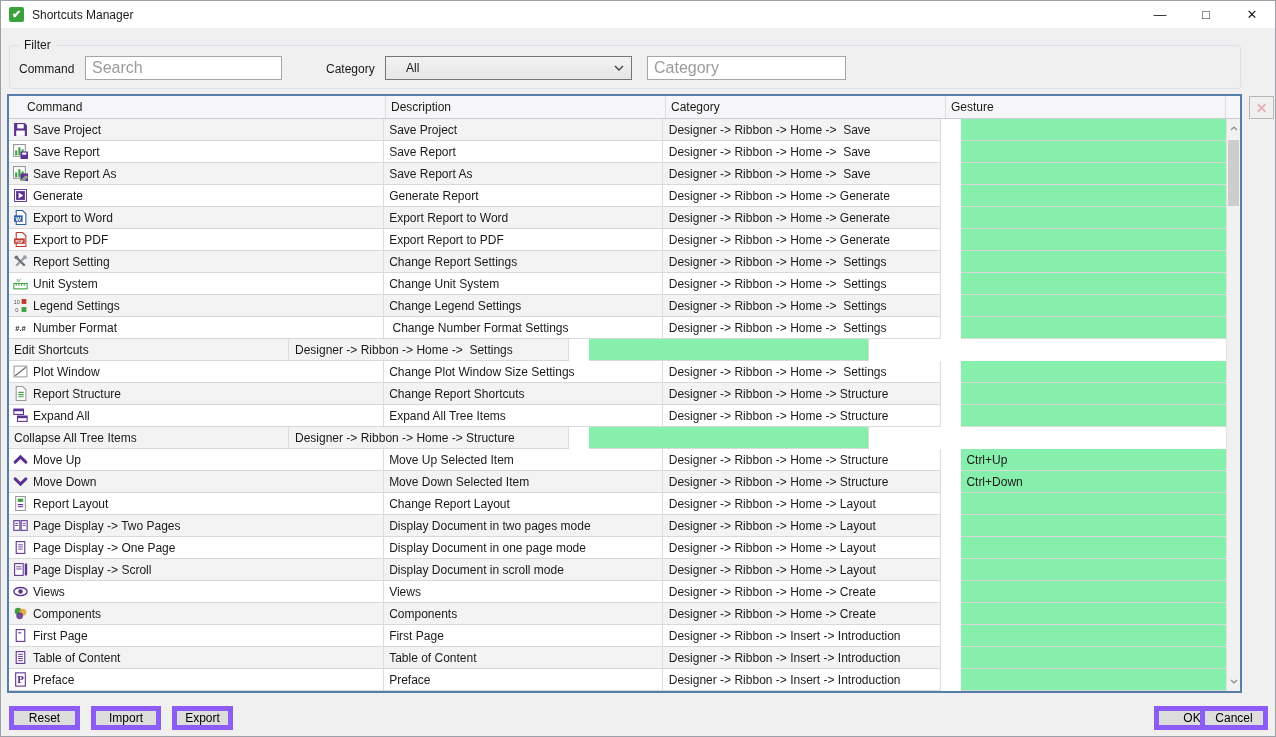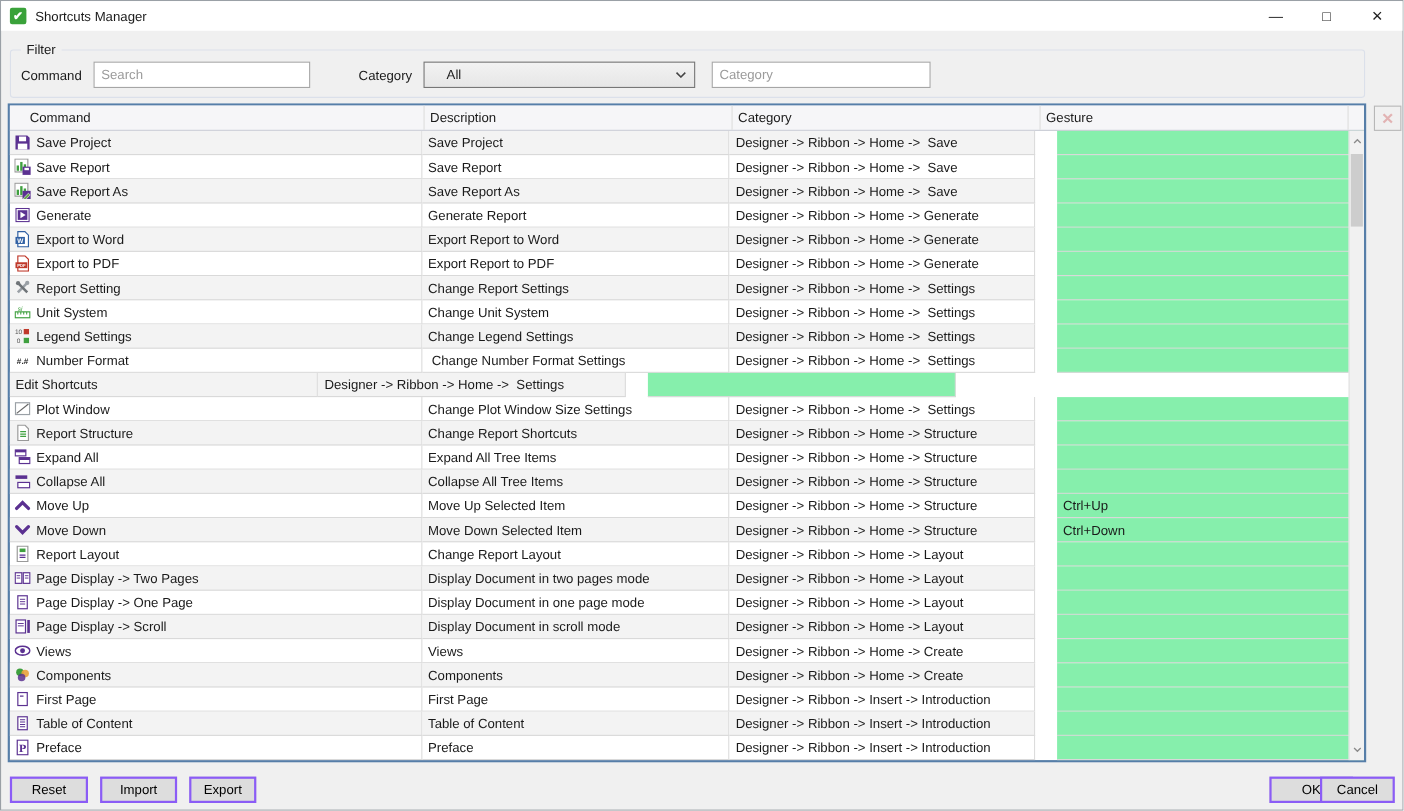--- a/index.html
+++ b/index.html
@@ -18,21 +18,21 @@
   .win-controls{margin-left:auto;display:flex;height:100%;}
   .win-btn{width:46px;height:100%;display:flex;align-items:center;justify-content:center;color:#222;font-size:13px;}
 
   
   .groupbox{position:absolute;left:8px;top:44px;width:1232px;height:44px;border:1px solid #dbe0ea;border-radius:3px;box-sizing:border-box;}
   .groupbox-legend{position:absolute;top:-8px;left:9px;background:#f0f0f0;padding:0 5px;}
   .filter-label{position:absolute;top:61px;}
   #lbl-command{left:18px;}
   #lbl-category{left:325px;}
   .txt-input{position:absolute;top:55px;height:24px;box-sizing:border-box;border:1px solid #a6a6a6;background:#fff;
-             font-family:"Liberation Sans", sans-serif;font-size:12px;padding:0 6px;color:#1a1a1a;outline:none;}
+             font-family:"Liberation Sans", sans-serif;font-size:16px;padding:0 6px;color:#1a1a1a;outline:none;}
   .txt-input::placeholder{color:#9b9b9b;}
   #search-input{left:84px;width:197px;}
   #category-filter-input{left:646px;width:199px;}
   .combo{position:absolute;left:384px;top:55px;width:247px;height:24px;box-sizing:border-box;border:1px solid #767676;
          background:linear-gradient(#f2f2f2,#e6e6e6);display:flex;align-items:center;padding-left:20px;}
   .combo .chev{margin-left:auto;margin-right:7px;display:flex;}
 
   
   .grid{position:absolute;left:6px;top:93px;width:1235px;height:599px;box-sizing:border-box;
         border:2px solid #567ea8;background:#fff;}
@@ -60,21 +60,21 @@
   .vs-up{top:2px;}
   .vs-down{bottom:2px;}
   .vs-thumb{position:absolute;left:1px;width:11px;top:21px;height:66px;background:#cdcdcd;}
 
   
   .x-button{position:absolute;left:1248px;top:95px;width:25px;height:23px;box-sizing:border-box;
             background:#f0f0f0;border:1px solid #b7b7b7;display:flex;align-items:center;justify-content:center;
             color:#e2b3b3;font-weight:bold;font-size:14px;}
 
   
-  .btn{position:absolute;top:705px;height:24px;box-sizing:border-box;background:#dddddd;border:2px solid #8b5cf6;
+  .btn{position:absolute;top:705px;height:24px;box-sizing:border-box;background:#dddddd;border:5px solid #8b5cf6;
        display:flex;align-items:center;justify-content:center;color:#000;}
   #btn-reset{left:8px;width:71px;}
   #btn-import{left:90px;width:70px;}
   #btn-export{left:171px;width:61px;}
   #btn-ok{left:1113px;width:76px;margin-left:40px;}
   #btn-cancel{left:1199px;width:68px;}
 </style>
 </head>
 <body>
 
@@ -249,24 +249,20 @@
                 <rect x="0.8" y="1" width="9" height="5" fill="#fff" stroke="#5b3191"></rect>
                 <rect x="0.8" y="1" width="9" height="2" fill="#5b3191"></rect>
                 <rect x="4.2" y="7.5" width="9" height="5" fill="#fff" stroke="#5b3191"></rect>
                 <rect x="4.2" y="7.5" width="9" height="2" fill="#5b3191"></rect>
               </svg></span><span>Expand All</span></div>
           <div class="cell c-description">Expand All Tree Items</div>
           <div class="cell c-category">Designer -&gt; Ribbon -&gt; Home -&gt; Structure</div>
           <div class="cell c-gesture"></div>
         </div>
         <div class="trow alt">
-          <div class="cell c-command"><span class="icon"><svg width="15" height="15" viewBox="0 0 14 14">
-                <rect x="1" y="2" width="10" height="3" fill="#5b3191"></rect>
-                <rect x="3" y="8" width="10" height="4.5" fill="#fff" stroke="#5b3191"></rect>
-              </svg></span><span>Collapse All</span></div>
           <div class="cell c-description">Collapse All Tree Items</div>
           <div class="cell c-category">Designer -&gt; Ribbon -&gt; Home -&gt; Structure</div>
           <div class="cell c-gesture"></div>
         </div>
         <div class="trow">
           <div class="cell c-command"><span class="icon"><svg width="15" height="15" viewBox="0 0 14 14">
                 <path d="M2 9.5 L7 4.5 L12 9.5" fill="none" stroke="#5b3191" stroke-width="2.8" stroke-linecap="round"></path>
               </svg></span><span>Move Up</span></div>
           <div class="cell c-description">Move Up Selected Item</div>
           <div class="cell c-category">Designer -&gt; Ribbon -&gt; Home -&gt; Structure</div>

